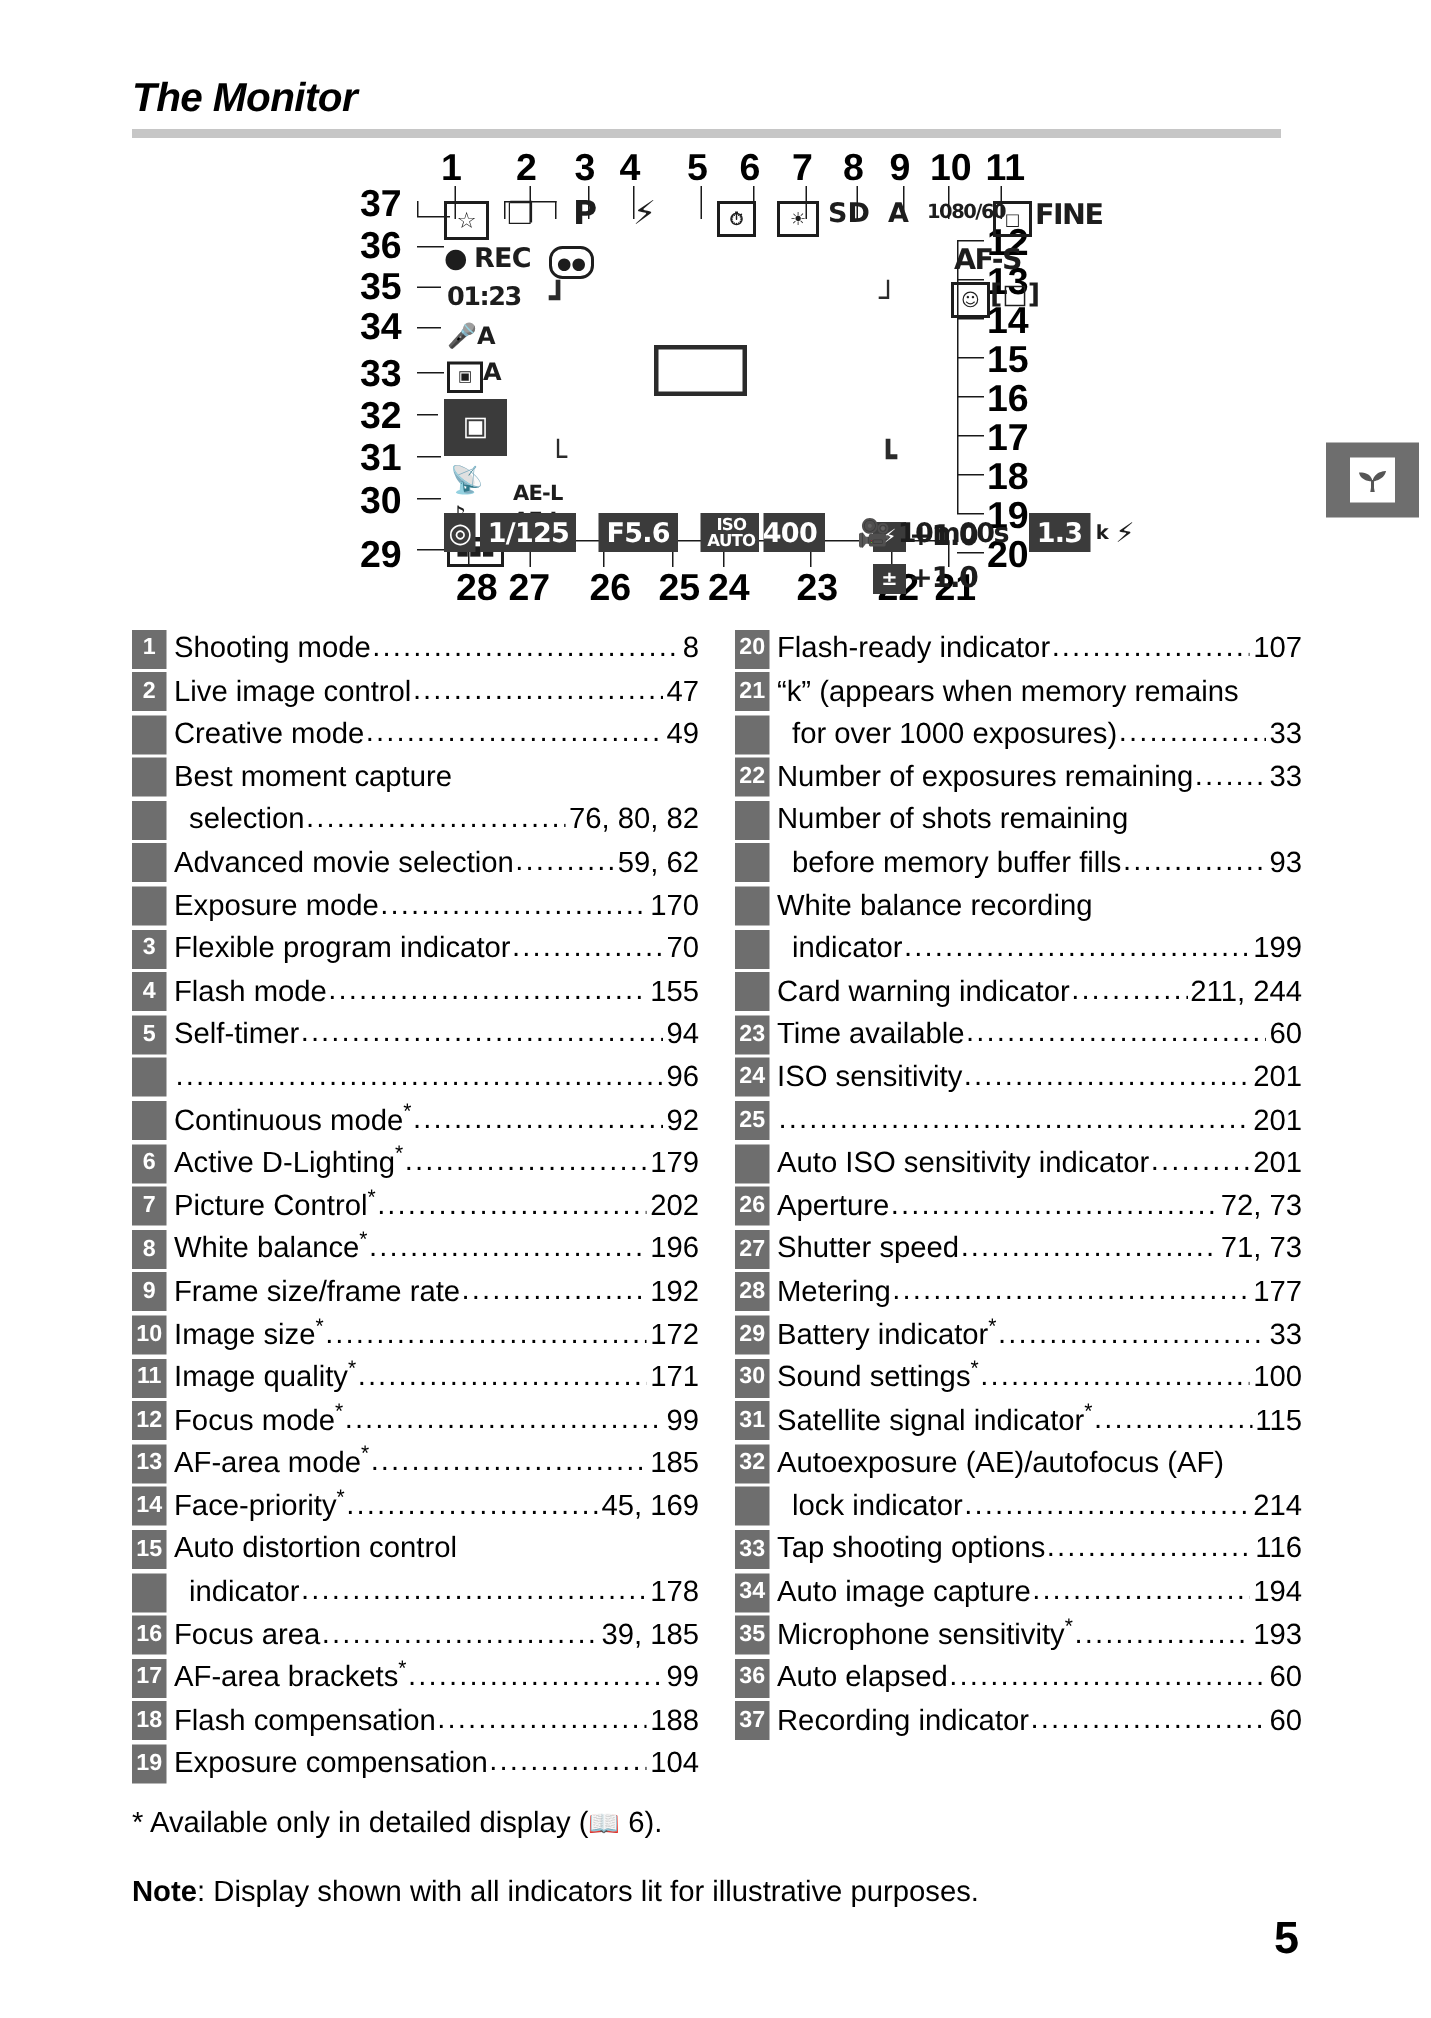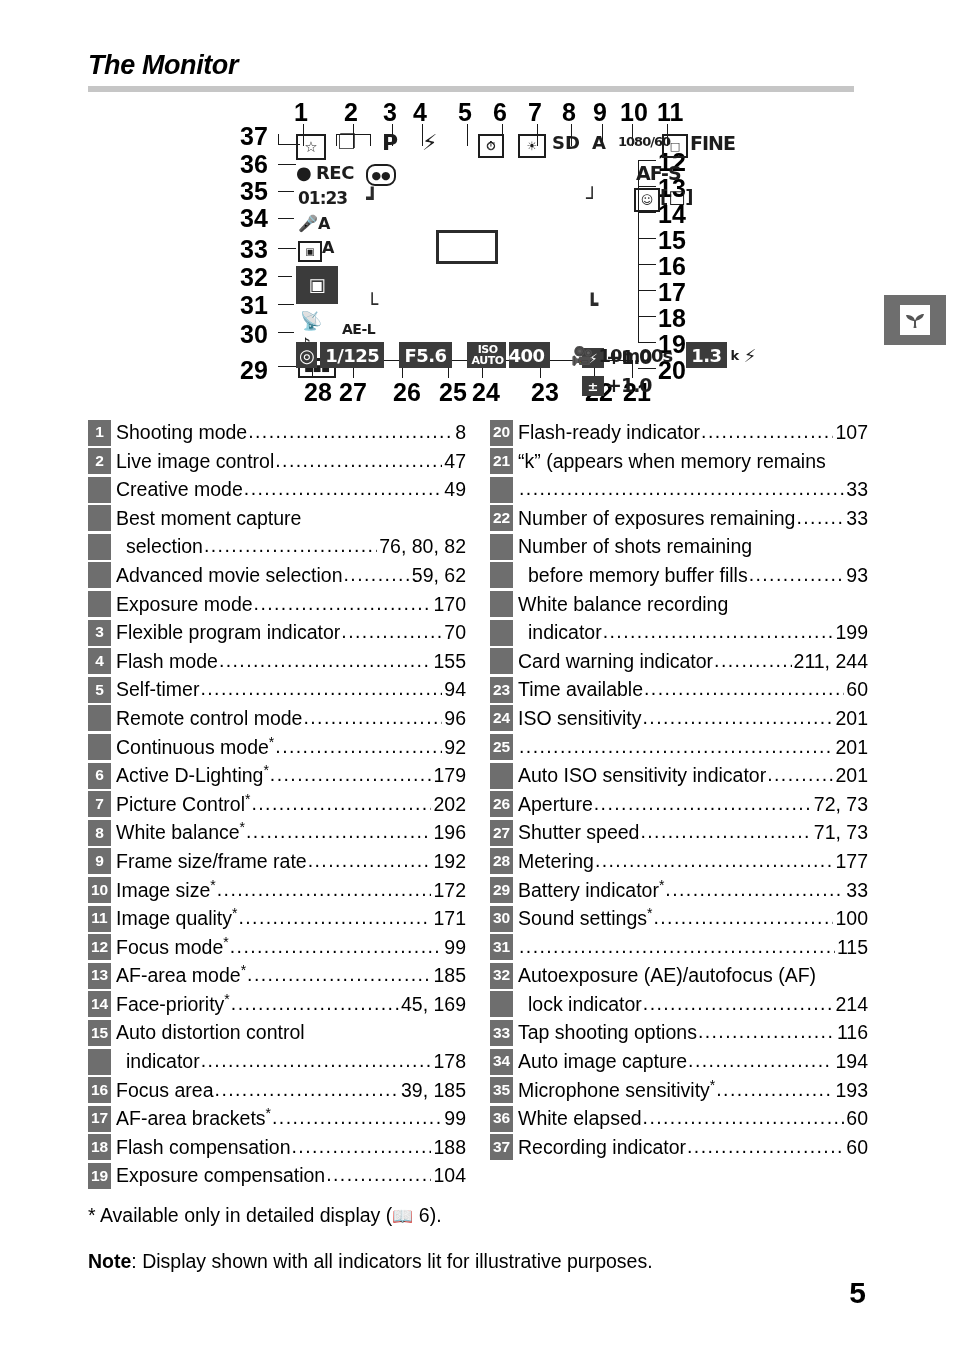--- a/index.html
+++ b/index.html
@@ -391,21 +391,20 @@
           <div class="badge">5</div>
           <div class="entry">
             <span class="lbl">Self-timer</span>
             <span class="dots">................................................................................</span>
             <span class="pg">94</span>
           </div>
         </div>
         <div class="row">
           <div class="badge blank">&nbsp;</div>
           <div class="entry">
-            <span class="lbl">Remote control mode</span>
             <span class="dots">................................................................................</span>
             <span class="pg">96</span>
           </div>
         </div>
         <div class="row">
           <div class="badge blank">&nbsp;</div>
           <div class="entry">
             <span class="lbl">Continuous mode<span class="star">*</span></span>
             <span class="dots">................................................................................</span>
             <span class="pg">92</span>
@@ -543,20 +542,21 @@
         <div class="row">
           <div class="badge">21</div>
           <div class="entry nodots">
             <span class="lbl">“k” (appears when memory remains</span>
             <span class="pg"></span>
           </div>
         </div>
         <div class="row">
           <div class="badge blank">&nbsp;</div>
           <div class="entry indent">
+            <span class="lbl">for over 1000 exposures)</span>
             <span class="dots">................................................................................</span>
             <span class="pg">33</span>
           </div>
         </div>
         <div class="row">
           <div class="badge">22</div>
           <div class="entry">
             <span class="lbl">Number of exposures remaining</span>
             <span class="dots">................................................................................</span>
             <span class="pg">33</span>
@@ -667,20 +667,21 @@
           <div class="badge">30</div>
           <div class="entry">
             <span class="lbl">Sound settings<span class="star">*</span></span>
             <span class="dots">................................................................................</span>
             <span class="pg">100</span>
           </div>
         </div>
         <div class="row">
           <div class="badge">31</div>
           <div class="entry">
+            <span class="lbl">Satellite signal indicator<span class="star">*</span></span>
             <span class="dots">................................................................................</span>
             <span class="pg">115</span>
           </div>
         </div>
         <div class="row">
           <div class="badge">32</div>
           <div class="entry nodots">
             <span class="lbl">Autoexposure (AE)/autofocus (AF)</span>
             <span class="pg"></span>
           </div>
@@ -713,21 +714,21 @@
           <div class="badge">35</div>
           <div class="entry">
             <span class="lbl">Microphone sensitivity<span class="star">*</span></span>
             <span class="dots">................................................................................</span>
             <span class="pg">193</span>
           </div>
         </div>
         <div class="row">
           <div class="badge">36</div>
           <div class="entry">
-            <span class="lbl">White elapsed</span>
+            <span class="lbl">Auto elapsed</span>
             <span class="dots">................................................................................</span>
             <span class="pg">60</span>
           </div>
         </div>
         <div class="row">
           <div class="badge">37</div>
           <div class="entry">
             <span class="lbl">Recording indicator</span>
             <span class="dots">................................................................................</span>
             <span class="pg">60</span>

